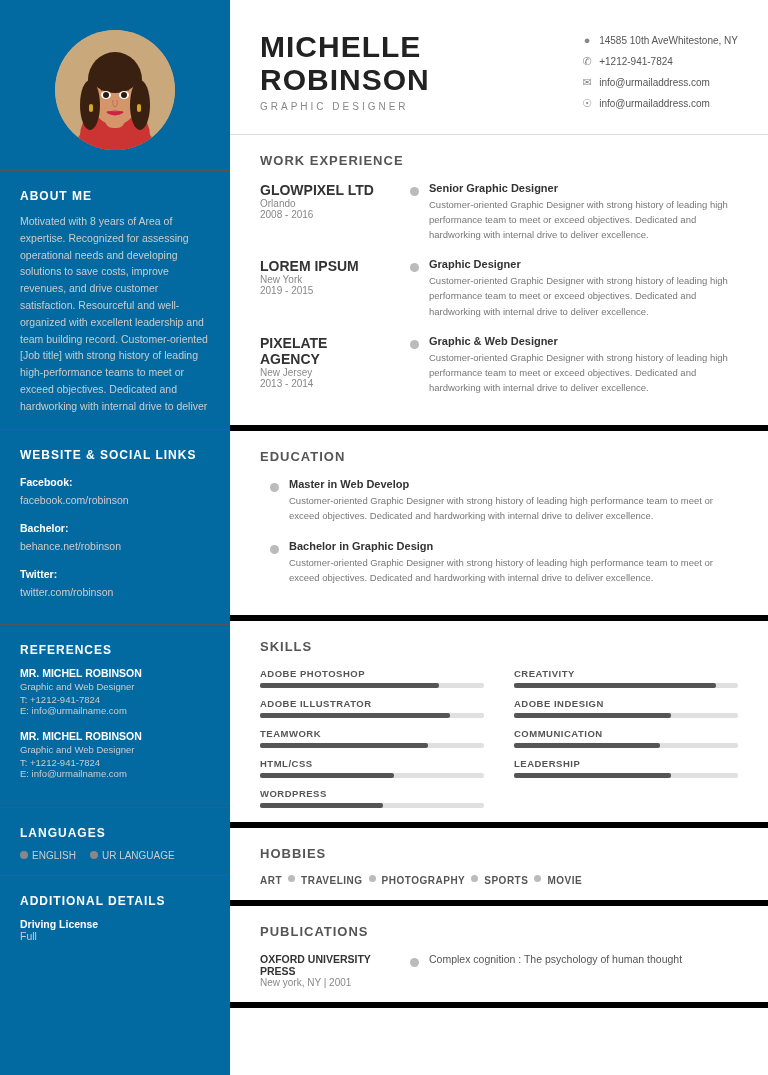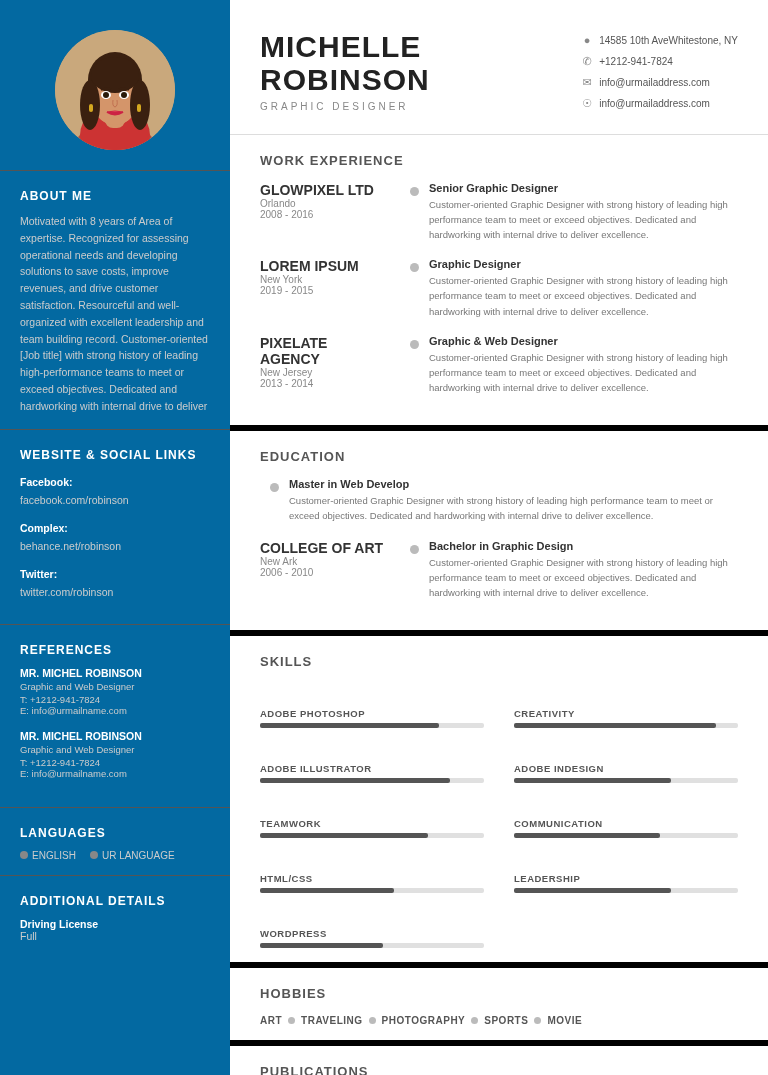--- a/index.html
+++ b/index.html
@@ -233,37 +233,36 @@
       gap: 10px 30px;
     }
     .skill-item {}
     .skill-name {
       font-size: 9.5px;
       font-weight: 700;
       color: #555;
       text-transform: uppercase;
       letter-spacing: 0.5px;
       margin-bottom: 4px;
-      margin-top: 25px;
     }
     .skill-bar-bg {
       height: 5px;
       background: #e0e0e0;
       border-radius: 2px;
     }
     .skill-bar-fill {
       height: 5px;
       background: #555;
       border-radius: 2px;
     }
 
     
     .hobbies-row {
       display: flex;
-      align-items: center;
+      align-items: flex-start;
       gap: 6px;
       flex-wrap: wrap;
     }
     .hobby-dot {
       width: 7px; height: 7px;
       border-radius: 50%;
       background: #bbb;
     }
     .hobby-label {
       font-size: 10px;
@@ -348,21 +347,21 @@
 
   <div class="sidebar-section">
     <div class="sidebar-section-title">ABOUT ME</div>
     <div class="sidebar-text">Motivated with 8 years of Area of expertise. Recognized for assessing operational needs and developing solutions to save costs, improve revenues, and drive customer satisfaction. Resourceful and well-organized with excellent leadership and team building record. Customer-oriented [Job title] with strong history of leading high-performance teams to meet or exceed objectives. Dedicated and hardworking with internal drive to deliver</div>
   </div>
 
   <div class="sidebar-section">
     <div class="sidebar-section-title">WEBSITE &amp; SOCIAL LINKS</div>
     <div id="social-links-container">
         <div class="sidebar-link-item"><span class="sidebar-link-label">Facebook:</span><br><span class="sidebar-link-value">facebook.com/robinson</span></div>
-        <div class="sidebar-link-item"><span class="sidebar-link-label">Complex:</span><br><span class="sidebar-link-value">behance.net/robinson</span></div>
+        <div class="sidebar-link-item"><span class="sidebar-link-label">Bachelor:</span><br><span class="sidebar-link-value">behance.net/robinson</span></div>
         <div class="sidebar-link-item"><span class="sidebar-link-label">Twitter:</span><br><span class="sidebar-link-value">twitter.com/robinson</span></div>
       </div>
   </div>
 
   <div class="sidebar-section">
     <div class="sidebar-section-title">REFERENCES</div>
     <div id="references-container">
         <div class="ref-block">
     <div class="ref-name">MR. MICHEL ROBINSON</div>
     <div class="ref-role">Graphic and Web Designer</div>
@@ -481,25 +480,20 @@
         <div class="exp-row">
     <div class="exp-dot-col">
       <div class="exp-dot"></div>
     </div>
     <div class="exp-right">
       <div class="exp-title">Master in Web Develop</div>
       <div class="exp-desc">Customer-oriented Graphic Designer with strong history of leading high performance team to meet or exceed objectives. Dedicated and hardworking with internal drive to deliver excellence.</div>
     </div>
   </div>
         <div class="exp-row">
-    <div class="exp-left">
-      <div class="exp-company">COLLEGE OF ART</div>
-      <div class="exp-location">New Ark</div>
-      <div class="exp-year">2006 - 2010</div>
-    </div>
     <div class="exp-dot-col">
       <div class="exp-dot"></div>
     </div>
     <div class="exp-right">
       <div class="exp-title">Bachelor in Graphic Design</div>
       <div class="exp-desc">Customer-oriented Graphic Designer with strong history of leading high performance team to meet or exceed objectives. Dedicated and hardworking with internal drive to deliver excellence.</div>
     </div>
   </div>
       </div>
   </div>

